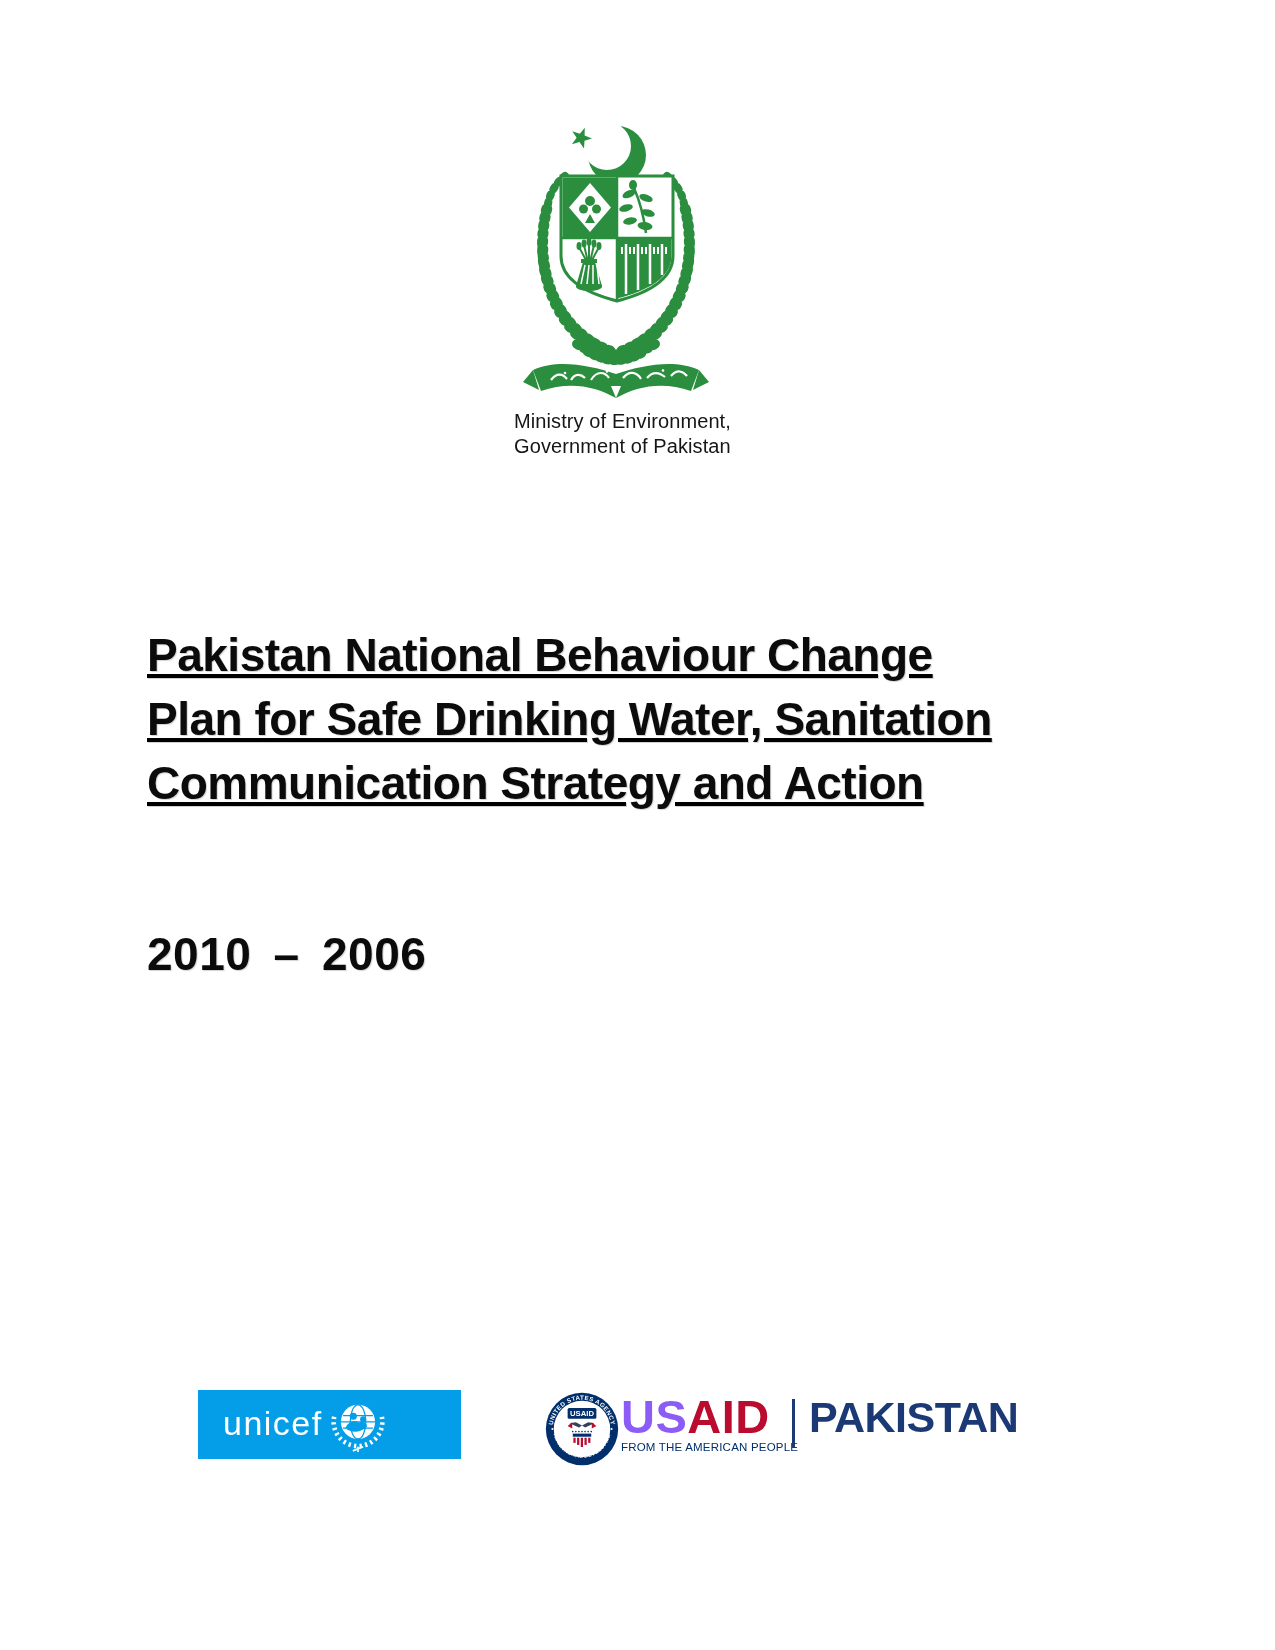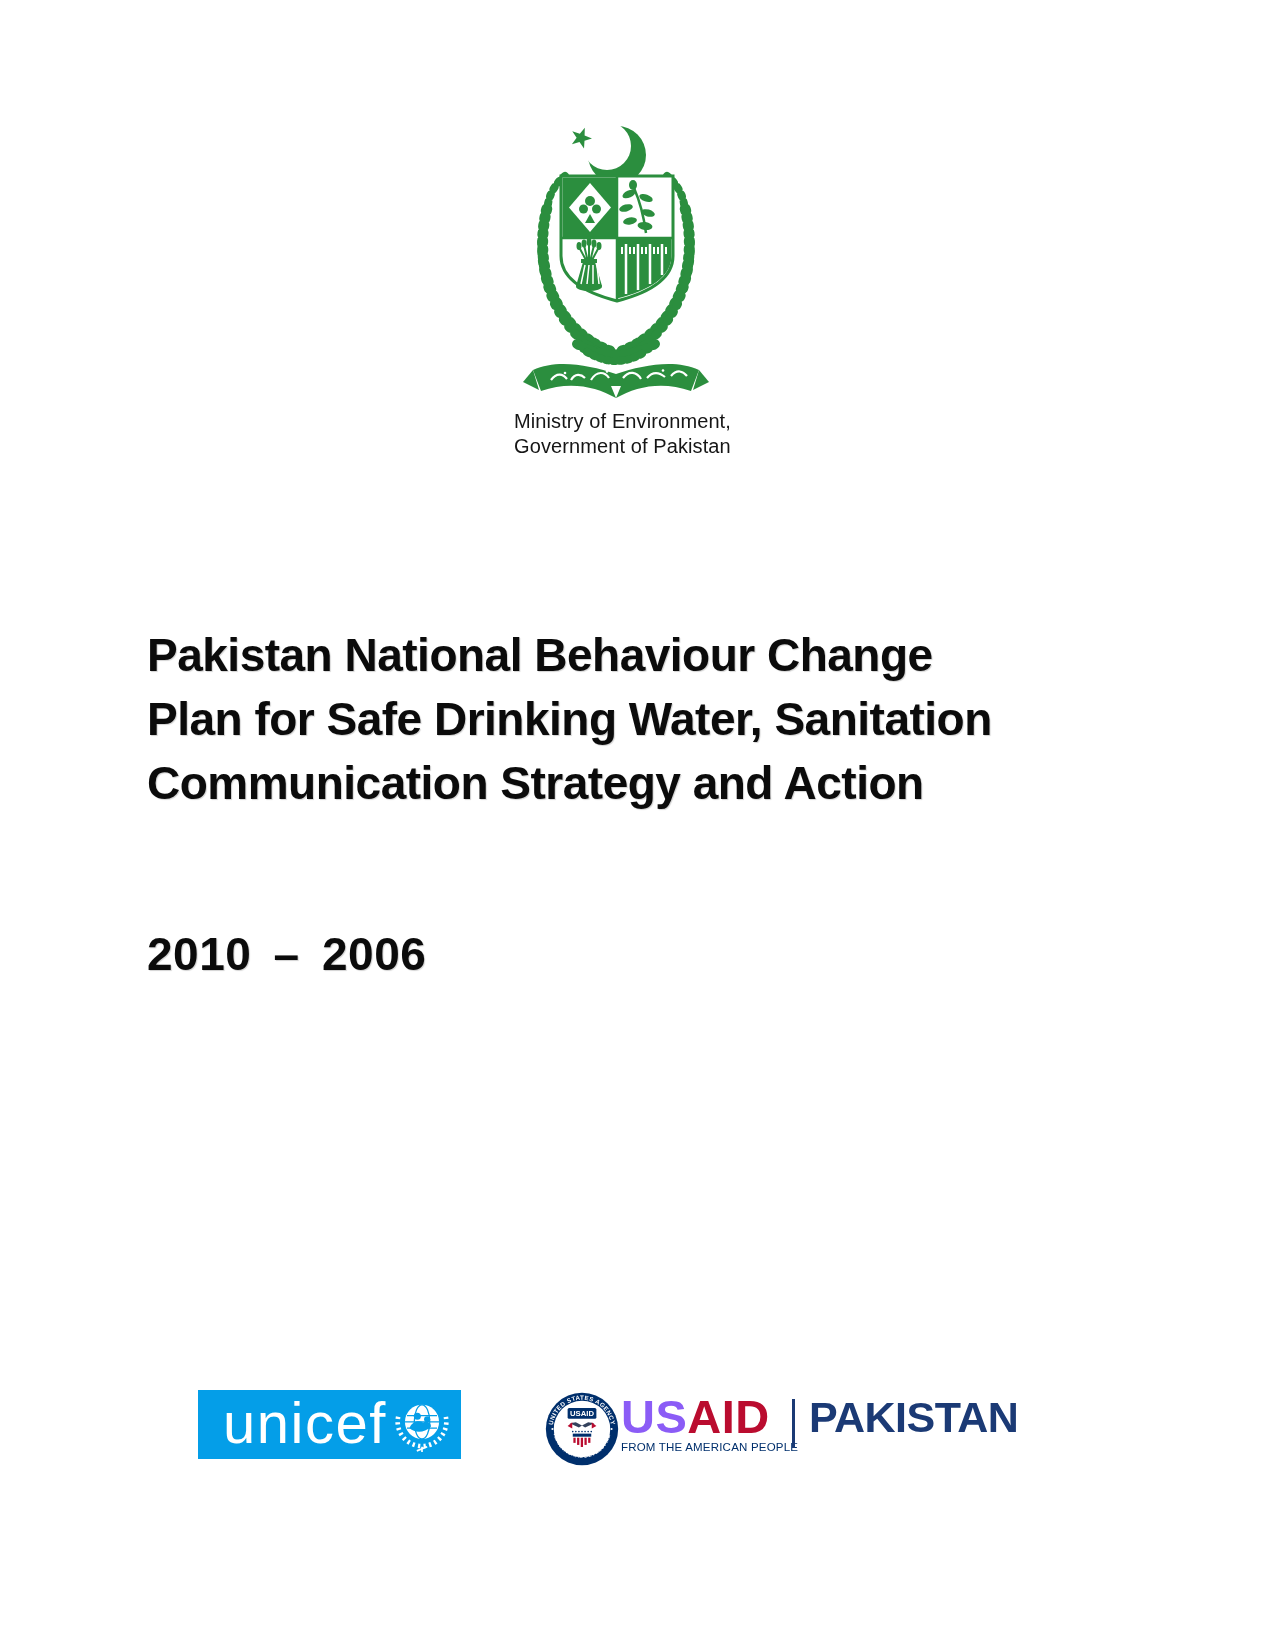--- a/index.html
+++ b/index.html
@@ -8,38 +8,38 @@
   .page {
     position:relative; width:1275px; height:1650px; margin:0 auto;
     background:#ffffff; overflow:hidden;
   }
   .emblem { position:absolute; left:517px; top:118px; width:198px; height:292px; }
   .ministry {
     position:absolute; left:514px; top:409px;
     font-size:20px; font-weight:400; color:#161616; line-height:25px;
     letter-spacing:0.1px;
   }
-  .title-block { position:absolute; left:147px; top:623px; width:980px; }
+  .title-block { position:absolute; left:147px; top:623px; width:980px;text-decoration:underline; }
   .title-line {
     font-size:46px; font-weight:700; color:#0b0b0b;
     line-height:64px; letter-spacing:-0.5px; white-space:nowrap;
     text-shadow:1px 1px 1px rgba(0,0,0,0.18);
   }
   .period {
     position:absolute; left:147px; top:929px;
     font-size:46px; font-weight:700; color:#0b0b0b; line-height:50px;
     letter-spacing:0.5px; word-spacing:9px;
     text-shadow:1px 1px 1px rgba(0,0,0,0.18);
   }
   .unicef-logo {
     position:absolute; left:198px; top:1390px; width:263px; height:69px;
     background:#049ee8; display:flex; align-items:center; padding-left:25px;
   }
   .unicef-word {
-    color:#ffffff; font-size:58px; font-weight:400; letter-spacing:1.5px;
+    color:#ffffff; font-size:34px; font-weight:400; letter-spacing:1.5px;
     line-height:50px; margin-top:-4px;
   }
   .unicef-emblem { width:58px; height:58px; margin-left:6px; }
   .usaid-seal { position:absolute; left:544px; top:1391px; width:76px; height:76px; }
   .usaid-wordmark { position:absolute; left:621px; top:1394px; }
   .usaid-big {
     font-size:47px; font-weight:700; line-height:46px; letter-spacing:0.5px;
     white-space:nowrap;
   }
   .usaid-us  { color:#8b5cf6;text-align:right; }

